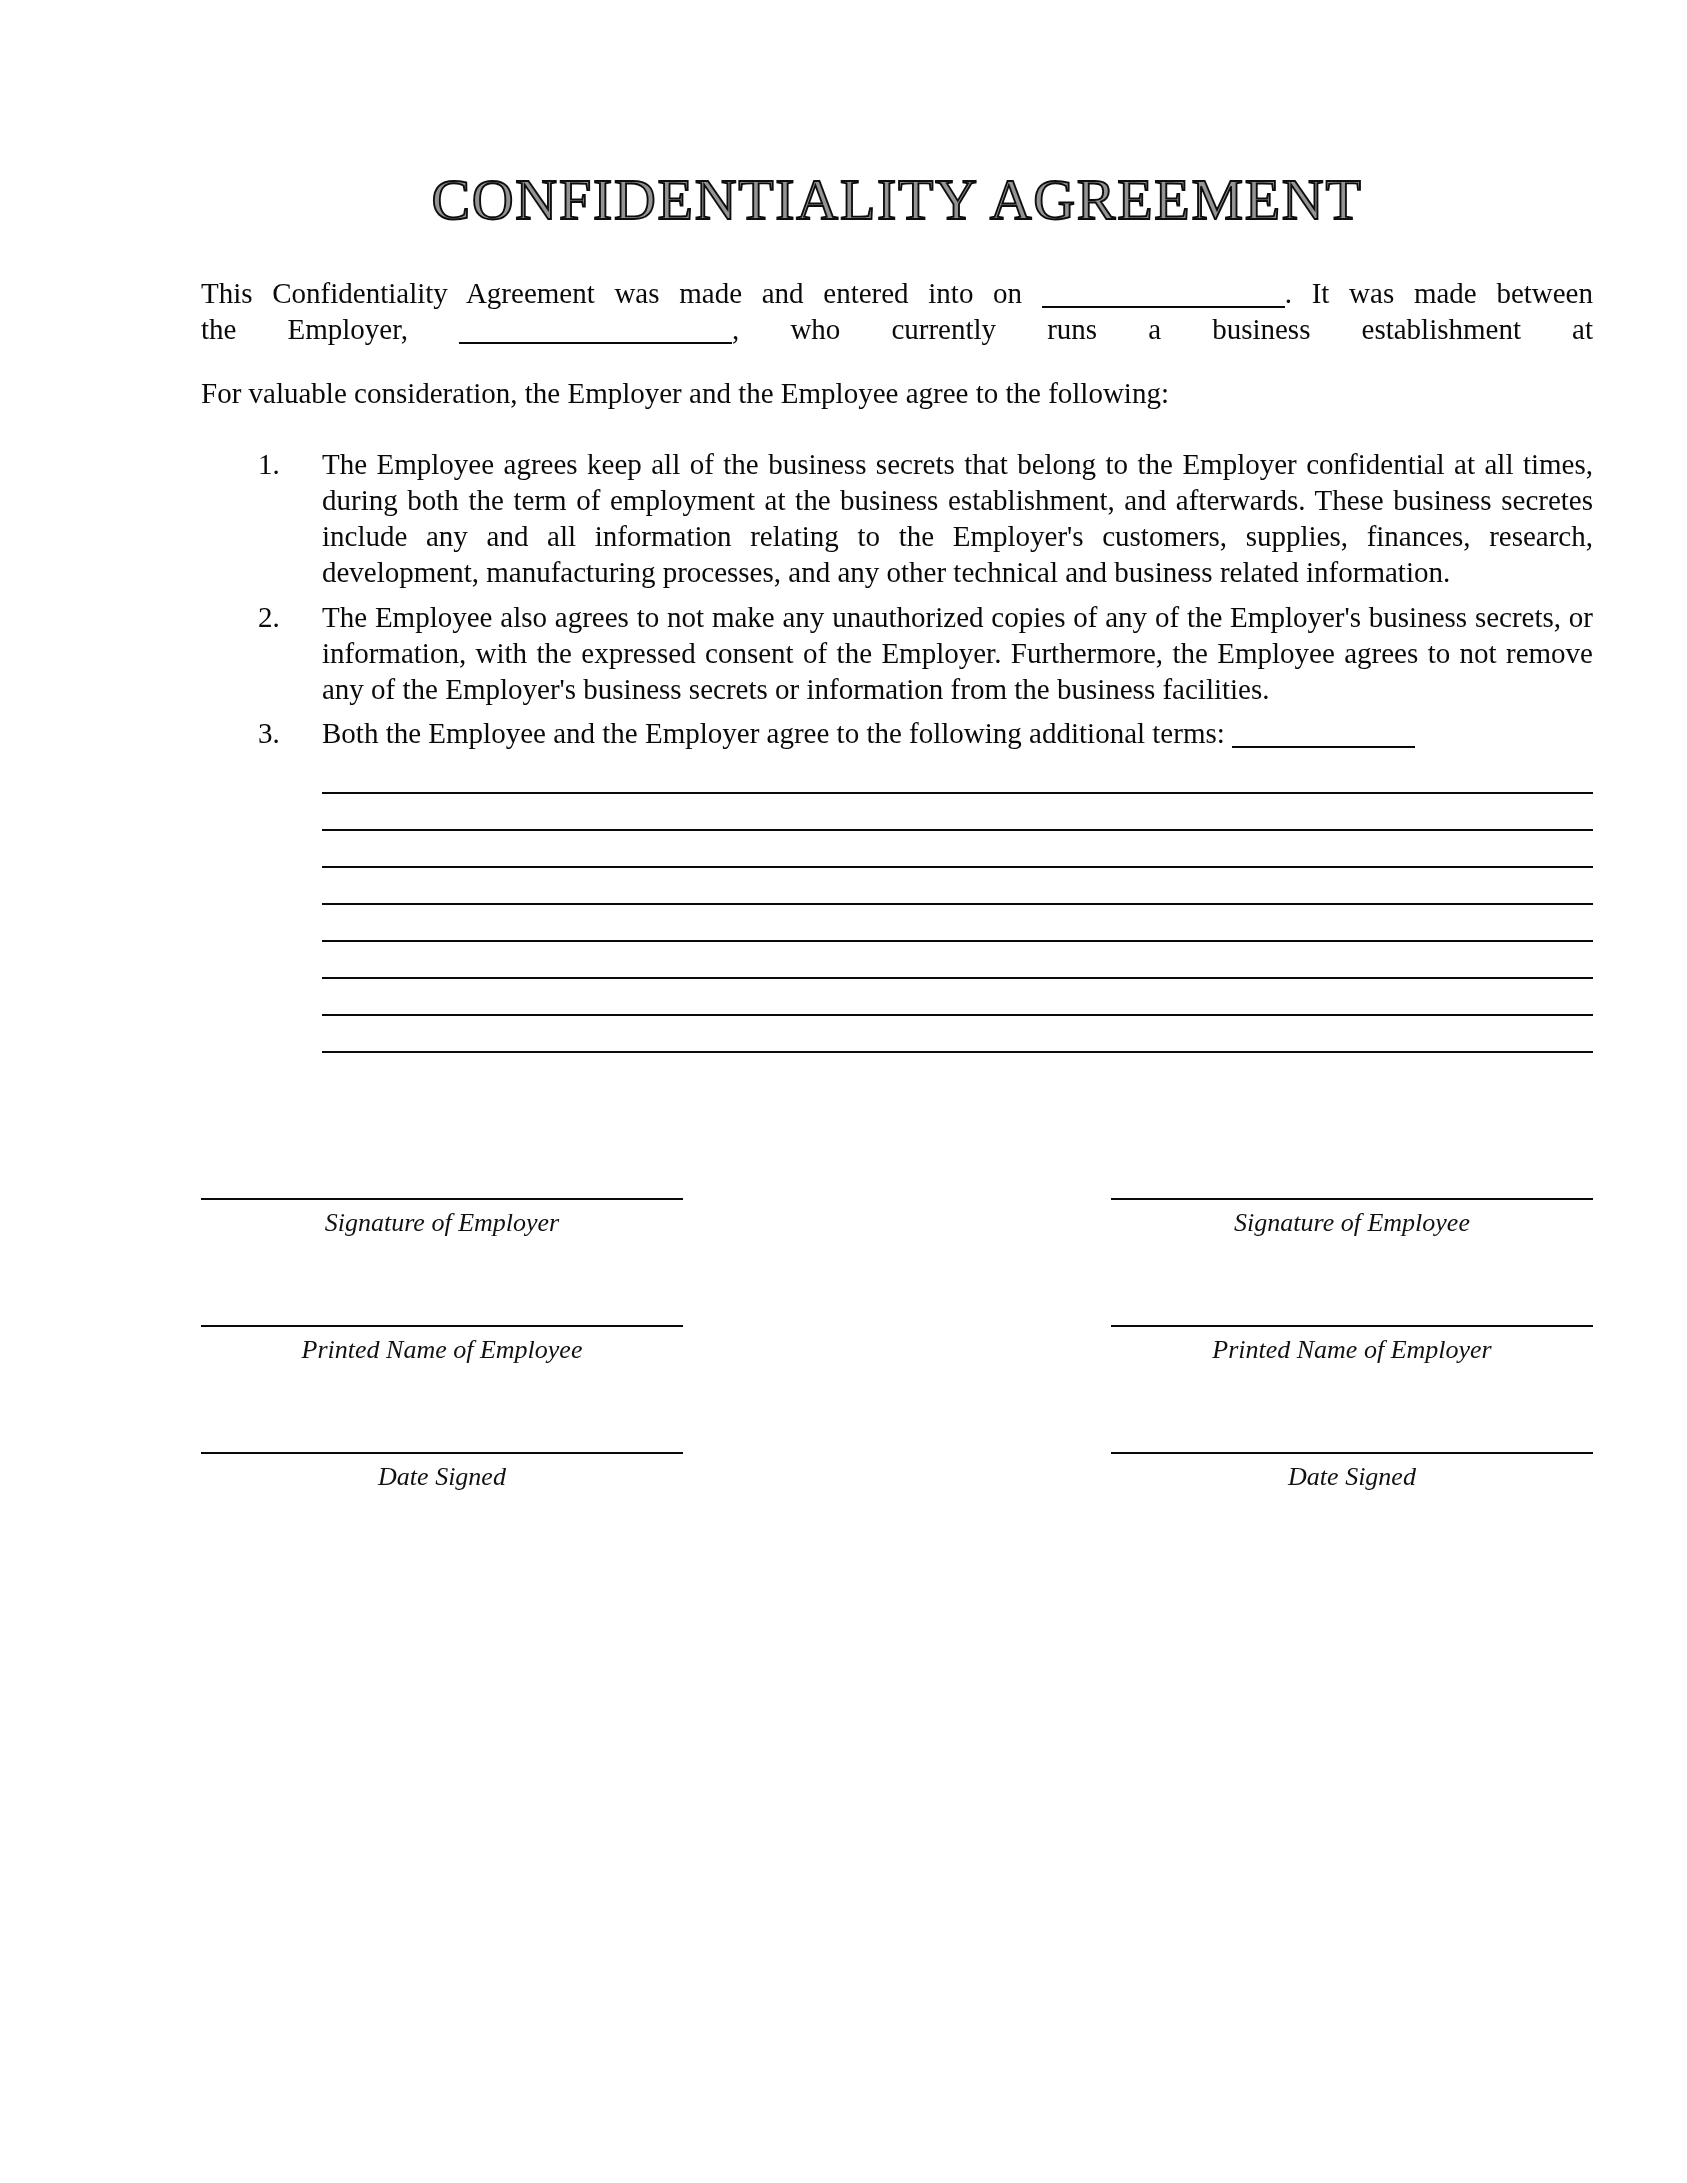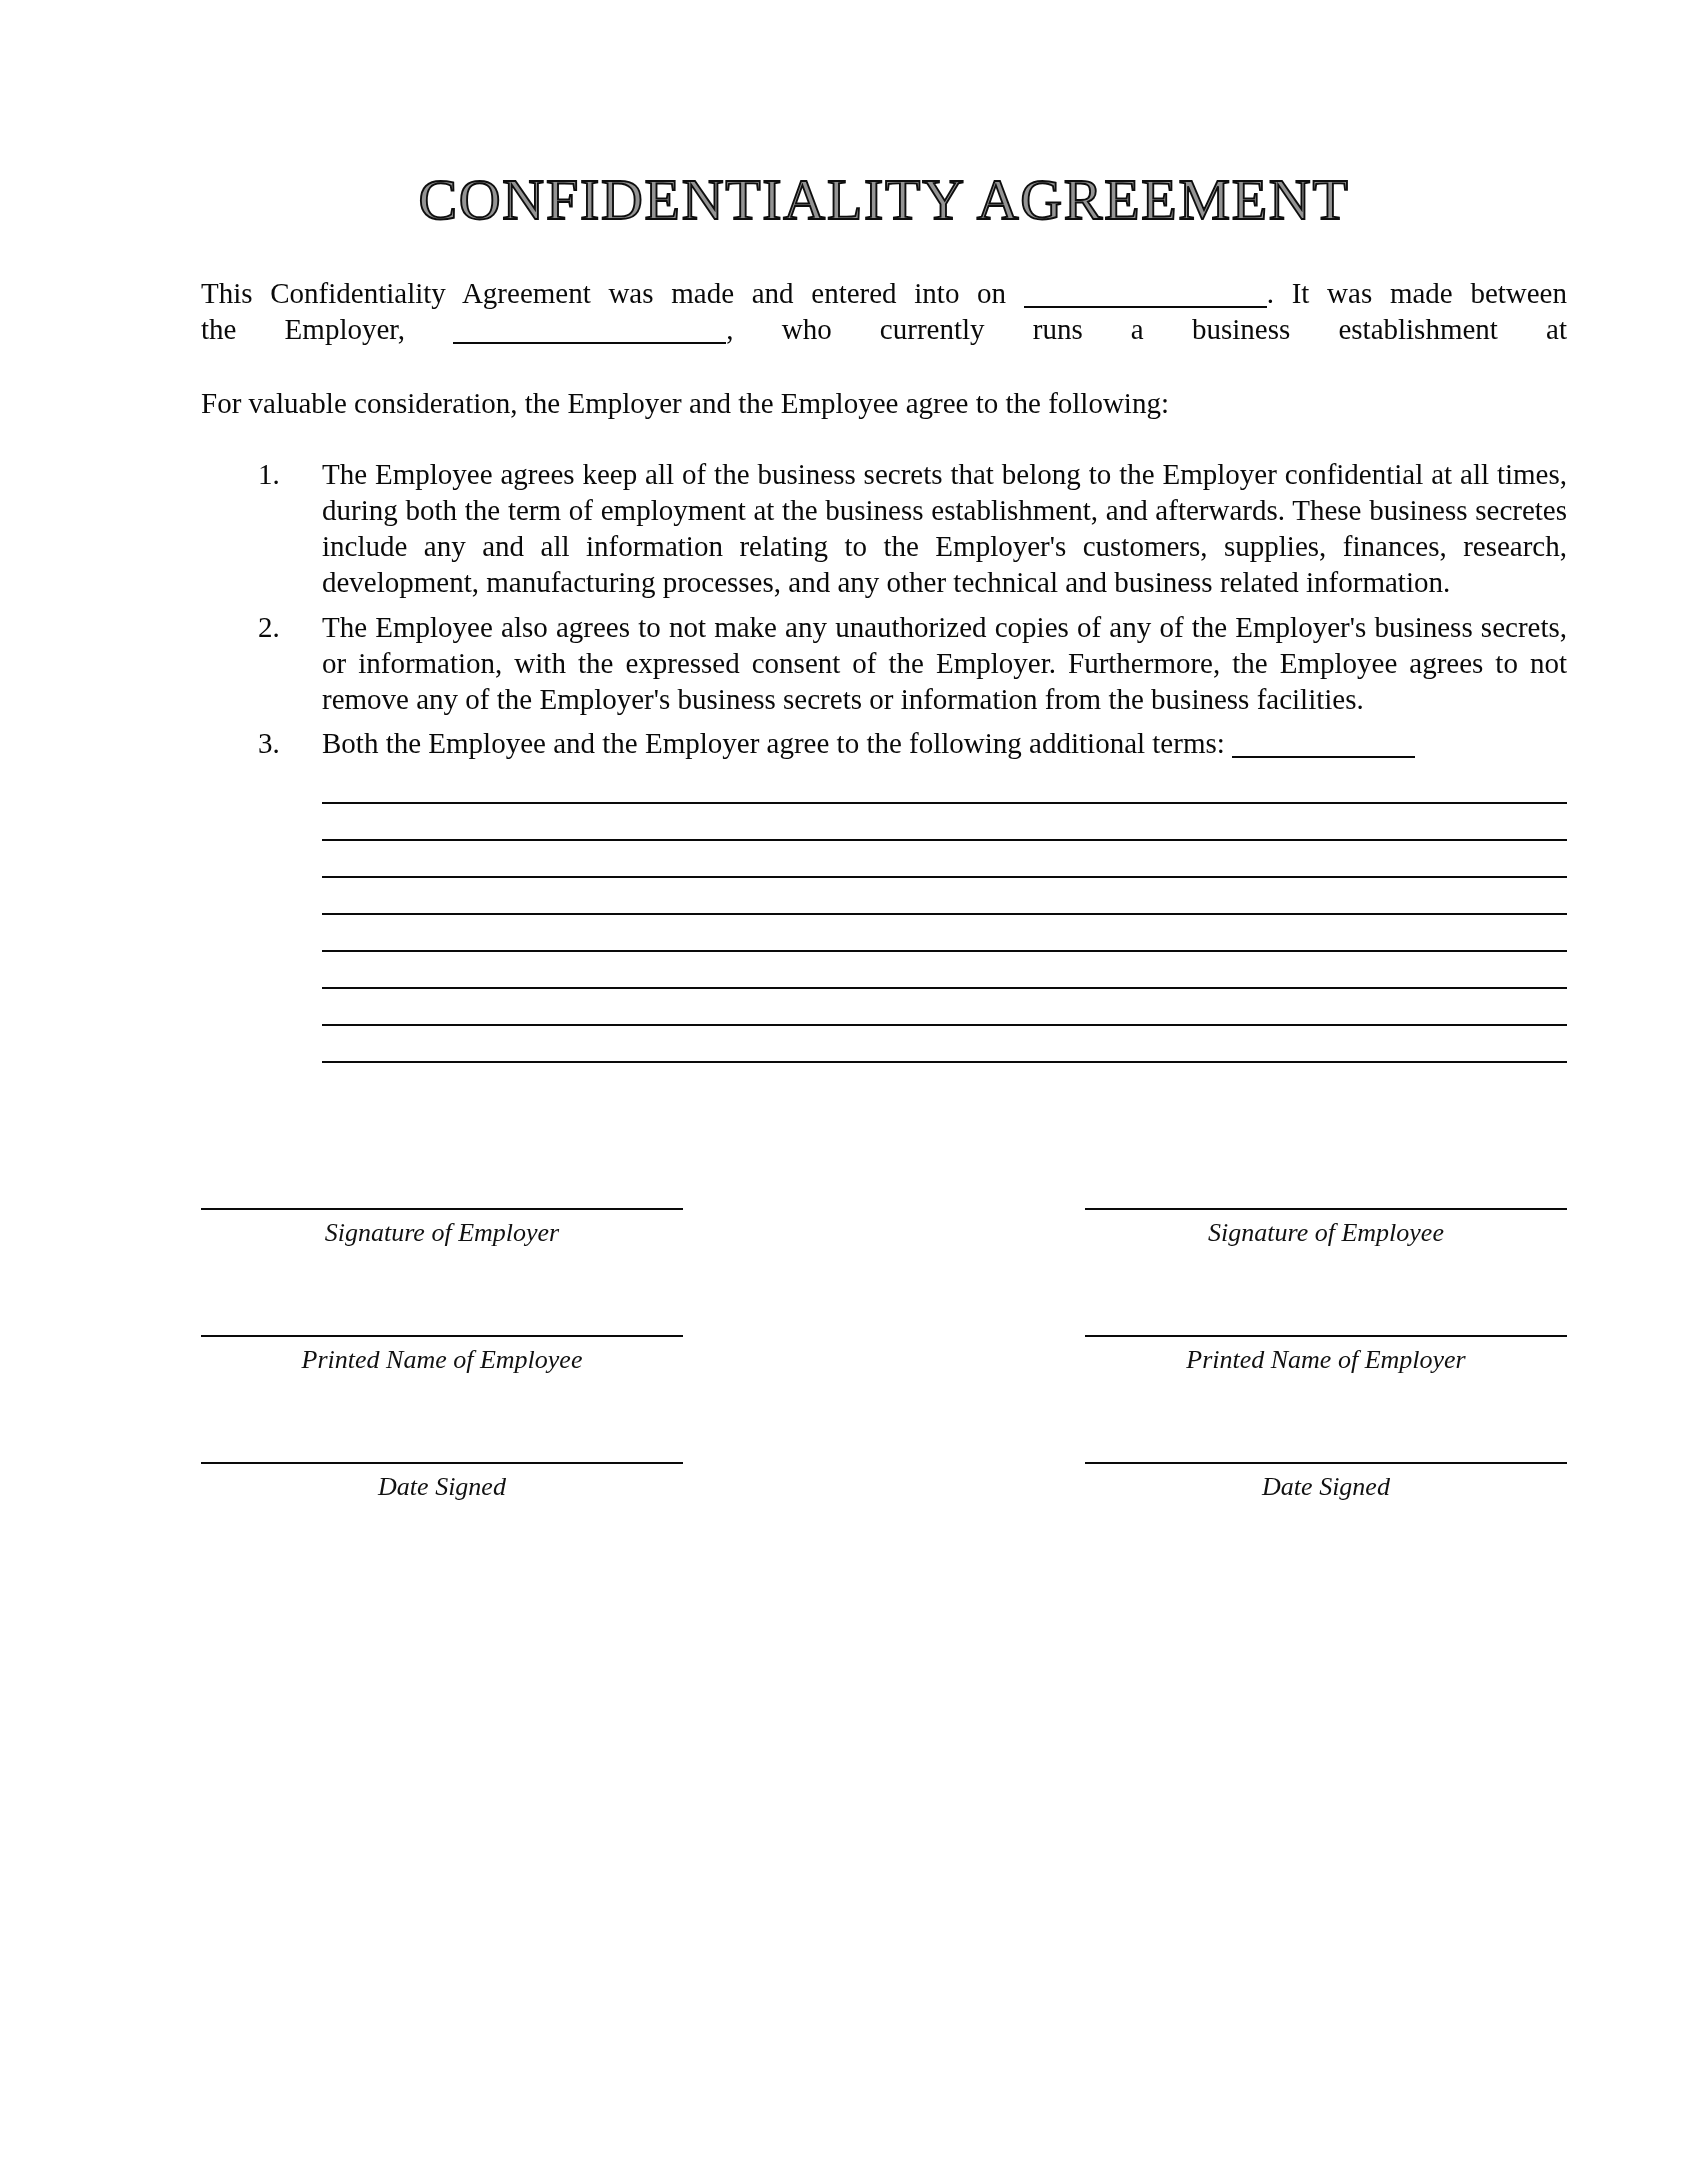--- a/index.html
+++ b/index.html
@@ -7,21 +7,21 @@
     position: relative;
     width: 1687px;
     height: 2184px;
     background: #ffffff;
     color: #0a0a0a;
     font-family: "Liberation Serif", serif;
     overflow: hidden;
   }
   .content {
     padding-left: 201px;
-    padding-right: 120px;
+    padding-right: 94px;
   }
   
   .title {
     margin-top: 164px;
     text-align: center;
     font-size: 58px;
     line-height: 72px;
     letter-spacing: 1.7px;
     font-weight: normal;
     color: rgba(0,0,0,0.42);
@@ -43,21 +43,21 @@
     height: 7px;
     border-bottom: 2.6px solid #0a0a0a;
     vertical-align: -5.2px;
   }
   .b-date { width: 243px; }
   .b-employer { width: 273px; }
   .b-address { width: 470px; }
   .b-employee { width: 269px; }
   .b-residence { width: 470px; }
   .b-terms { width: 183px; }
-  .consideration { margin-top: 38px; }
+  .consideration { margin-top: 28px; }
   
   .list { margin-top: 35px; }
   .item { display: flex; margin-bottom: 8.7px; }
   .item .num {
     flex: 0 0 64px;
     margin-left: 57px;
     text-align: left;
   }
   .item .item-body {
     flex: 1 1 auto;

